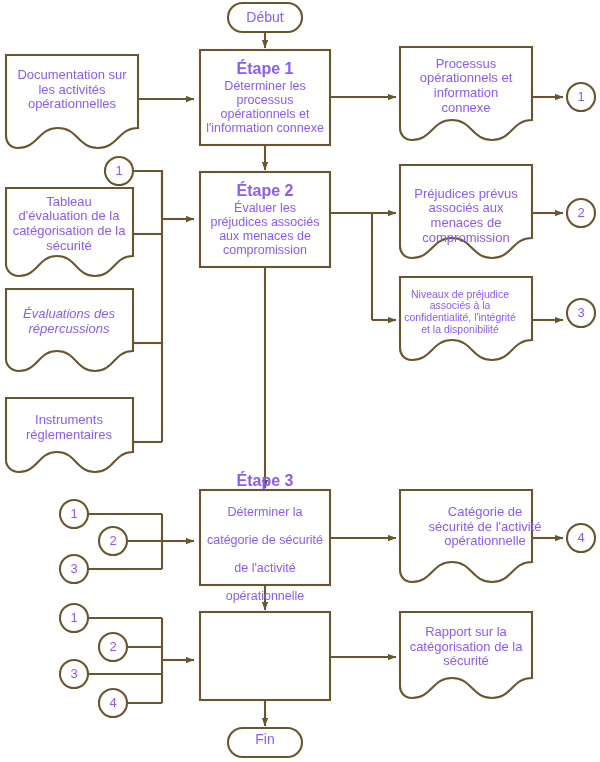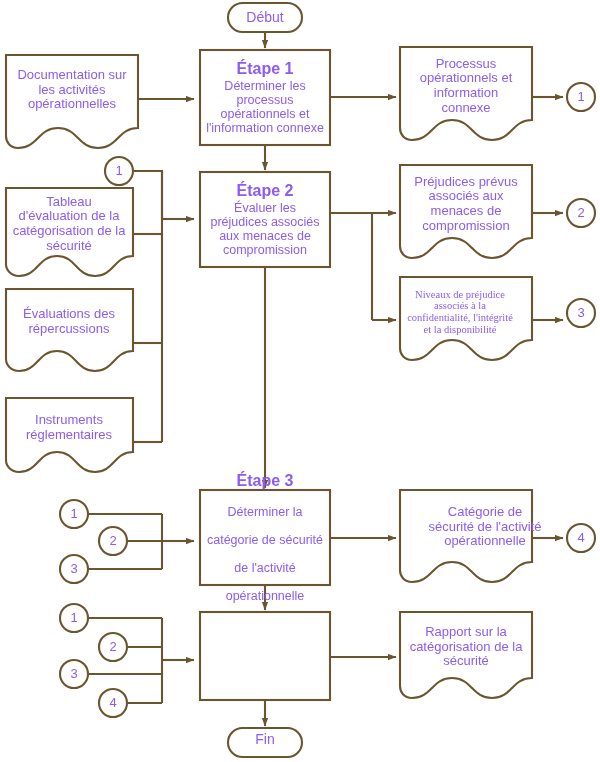--- a/index.html
+++ b/index.html
@@ -202,45 +202,45 @@
     <div class="lbl-doc">opérationnelles</div>
   </div>
 
   <div class="node-label" style="left:4px;top:190px;width:130px;height:68px;">
     <div class="lbl-doc">Tableau</div>
     <div class="lbl-doc">d'évaluation de la</div>
     <div class="lbl-doc">catégorisation de la</div>
     <div class="lbl-doc">sécurité</div>
   </div>
 
-  <div class="node-label" style="left:4px;top:296px;width:130px;height:52px;">
+  <div class="node-label" style="left:4px;top:296px;width:130px;height:52px;font-style:italic;">
     <div class="lbl-doc">Évaluations des</div>
     <div class="lbl-doc">répercussions</div>
   </div>
 
   <div class="node-label" style="left:4px;top:404px;width:130px;height:48px;">
     <div class="lbl-doc">Instruments</div>
     <div class="lbl-doc">réglementaires</div>
   </div>
 
   <div class="node-label" style="left:400px;top:50px;width:132px;height:72px;">
     <div class="lbl-doc">Processus</div>
     <div class="lbl-doc">opérationnels et</div>
     <div class="lbl-doc">information</div>
     <div class="lbl-doc">connexe</div>
   </div>
 
-  <div class="node-label" style="left:400px;top:168px;width:132px;height:72px;">
+  <div class="node-label" style="left:400px;top:180px;width:132px;height:72px;">
     <div class="lbl-doc">Préjudices prévus</div>
     <div class="lbl-doc">associés aux</div>
     <div class="lbl-doc">menaces de</div>
     <div class="lbl-doc">compromission</div>
   </div>
 
-  <div class="node-label" style="left:400px;top:281px;width:120px;height:62px;font-family:Liberation Serif, serif;">
+  <div class="node-label" style="left:400px;top:281px;width:120px;height:62px;">
     <div class="lbl-doc small">Niveaux de préjudice</div>
     <div class="lbl-doc small">associés à la</div>
     <div class="lbl-doc small">confidentialité, l'intégrité</div>
     <div class="lbl-doc small">et la disponibilité</div>
   </div>
 
   <div class="node-label" style="left:417px;top:494px;width:136px;height:66px;align-items:center;">
     <div class="lbl-doc">Catégorie de</div>
     <div class="lbl-doc">sécurité de l'activité</div>
     <div class="lbl-doc">opérationnelle</div>

